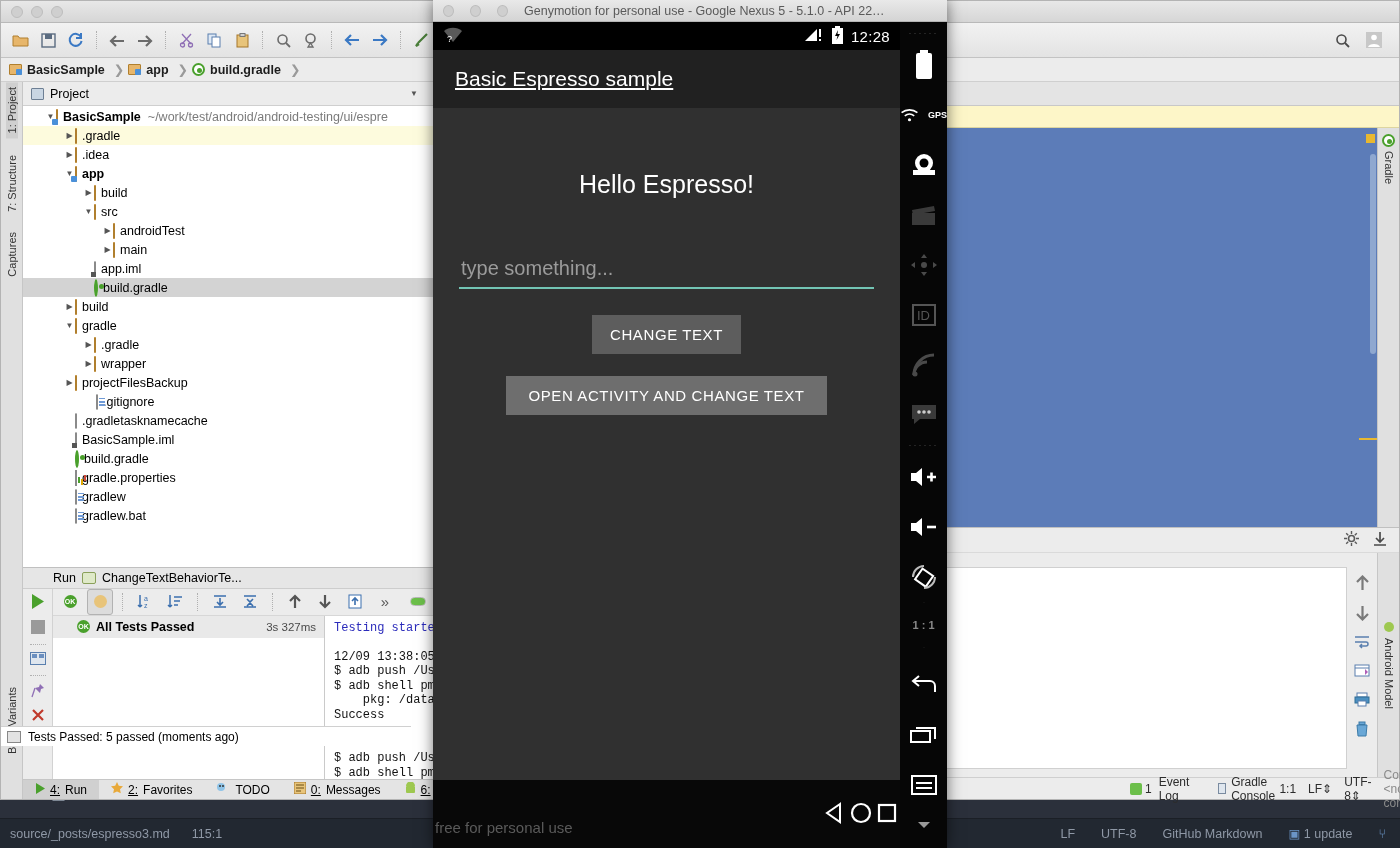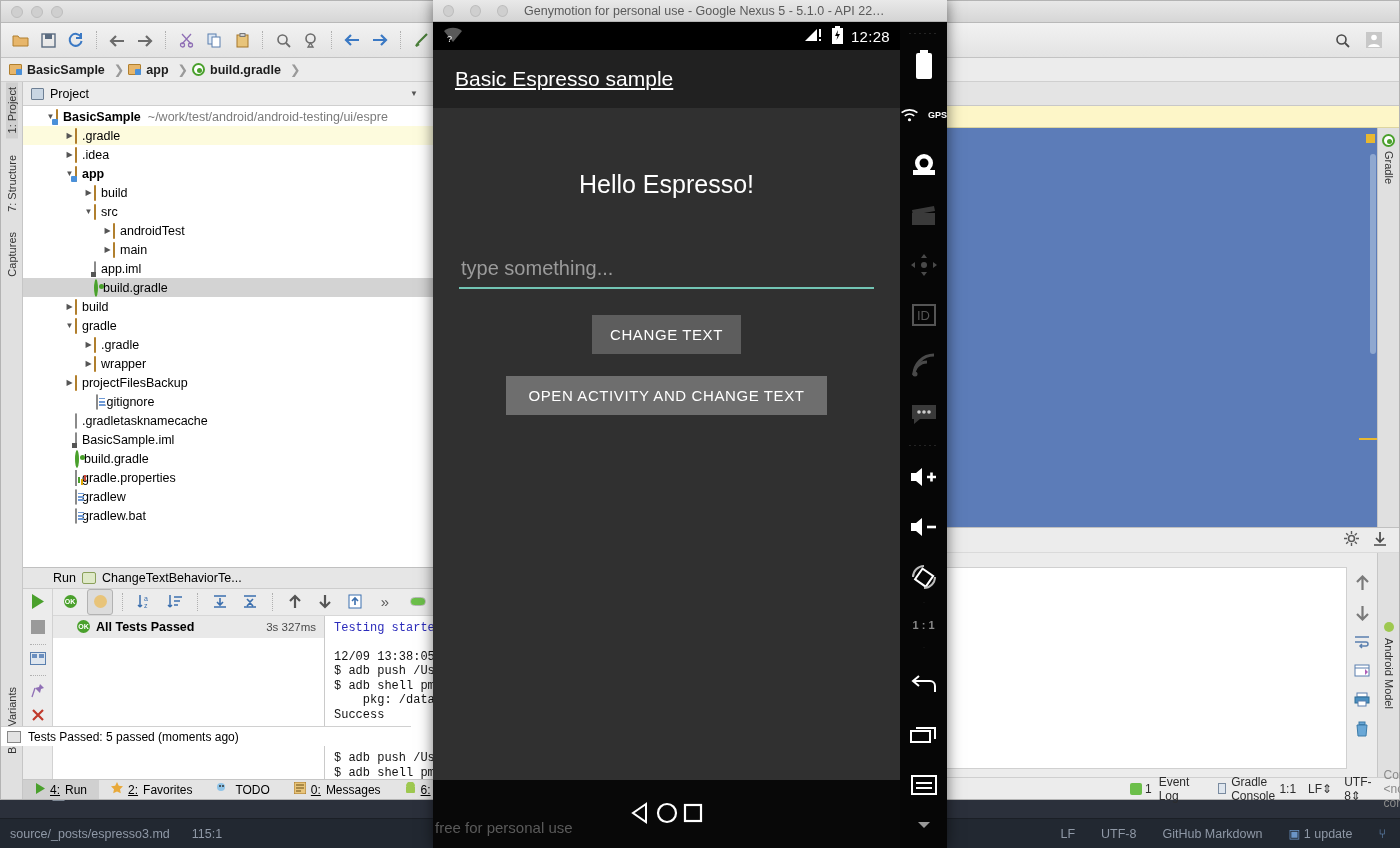--- a/index.html
+++ b/index.html
@@ -235,21 +235,21 @@
   #screen{ flex:1 1 auto; background:#303030; display:flex; flex-direction:column;
      align-items:center; padding-top:62px; min-height:0; }
   #hello{ color:#fff; font-size:25px; margin-bottom:58px; }
   #edit-wrap{ width:415px; }
   #edit-field{ color:#9b9b9b; font-size:20px; padding:0 0 7px 2px; border-bottom:2px solid #72c4b4; }
   #btn1{ margin-top:26px; background:#5d5d5d; color:#fff; font-size:15px; letter-spacing:.6px;
      padding:11px 18px; align-self:center;}
   #btn2{ margin-top:22px; background:#6e6e6e; color:#fff; font-size:15px; letter-spacing:.6px;
      padding:11px 22px; align-self:center;}
   #navbar{ height:68px; background:#080808; display:flex; align-items:center;
-     justify-content:center; flex:0 0 auto; position:relative;}
+     justify-content:flex-end; flex:0 0 auto; position:relative;}
   #watermark{ position:absolute; left:2px; bottom:12px; color:#5a5a5a; font-size:15px; }
   #geny-strip{ width:47px; background:#060606; display:flex; flex-direction:column;
     align-items:center; padding-top:6px; flex:0 0 auto; color:#fff; gap:0;}
   .gicon{ height:50px; display:flex; align-items:center; justify-content:center; width:100%;}
   .dots{ color:#4a4a4a; font-size:9px; letter-spacing:2px; height:12px;}
 </style>
 </head>
 <body>
 
 <div id="bg-app">

